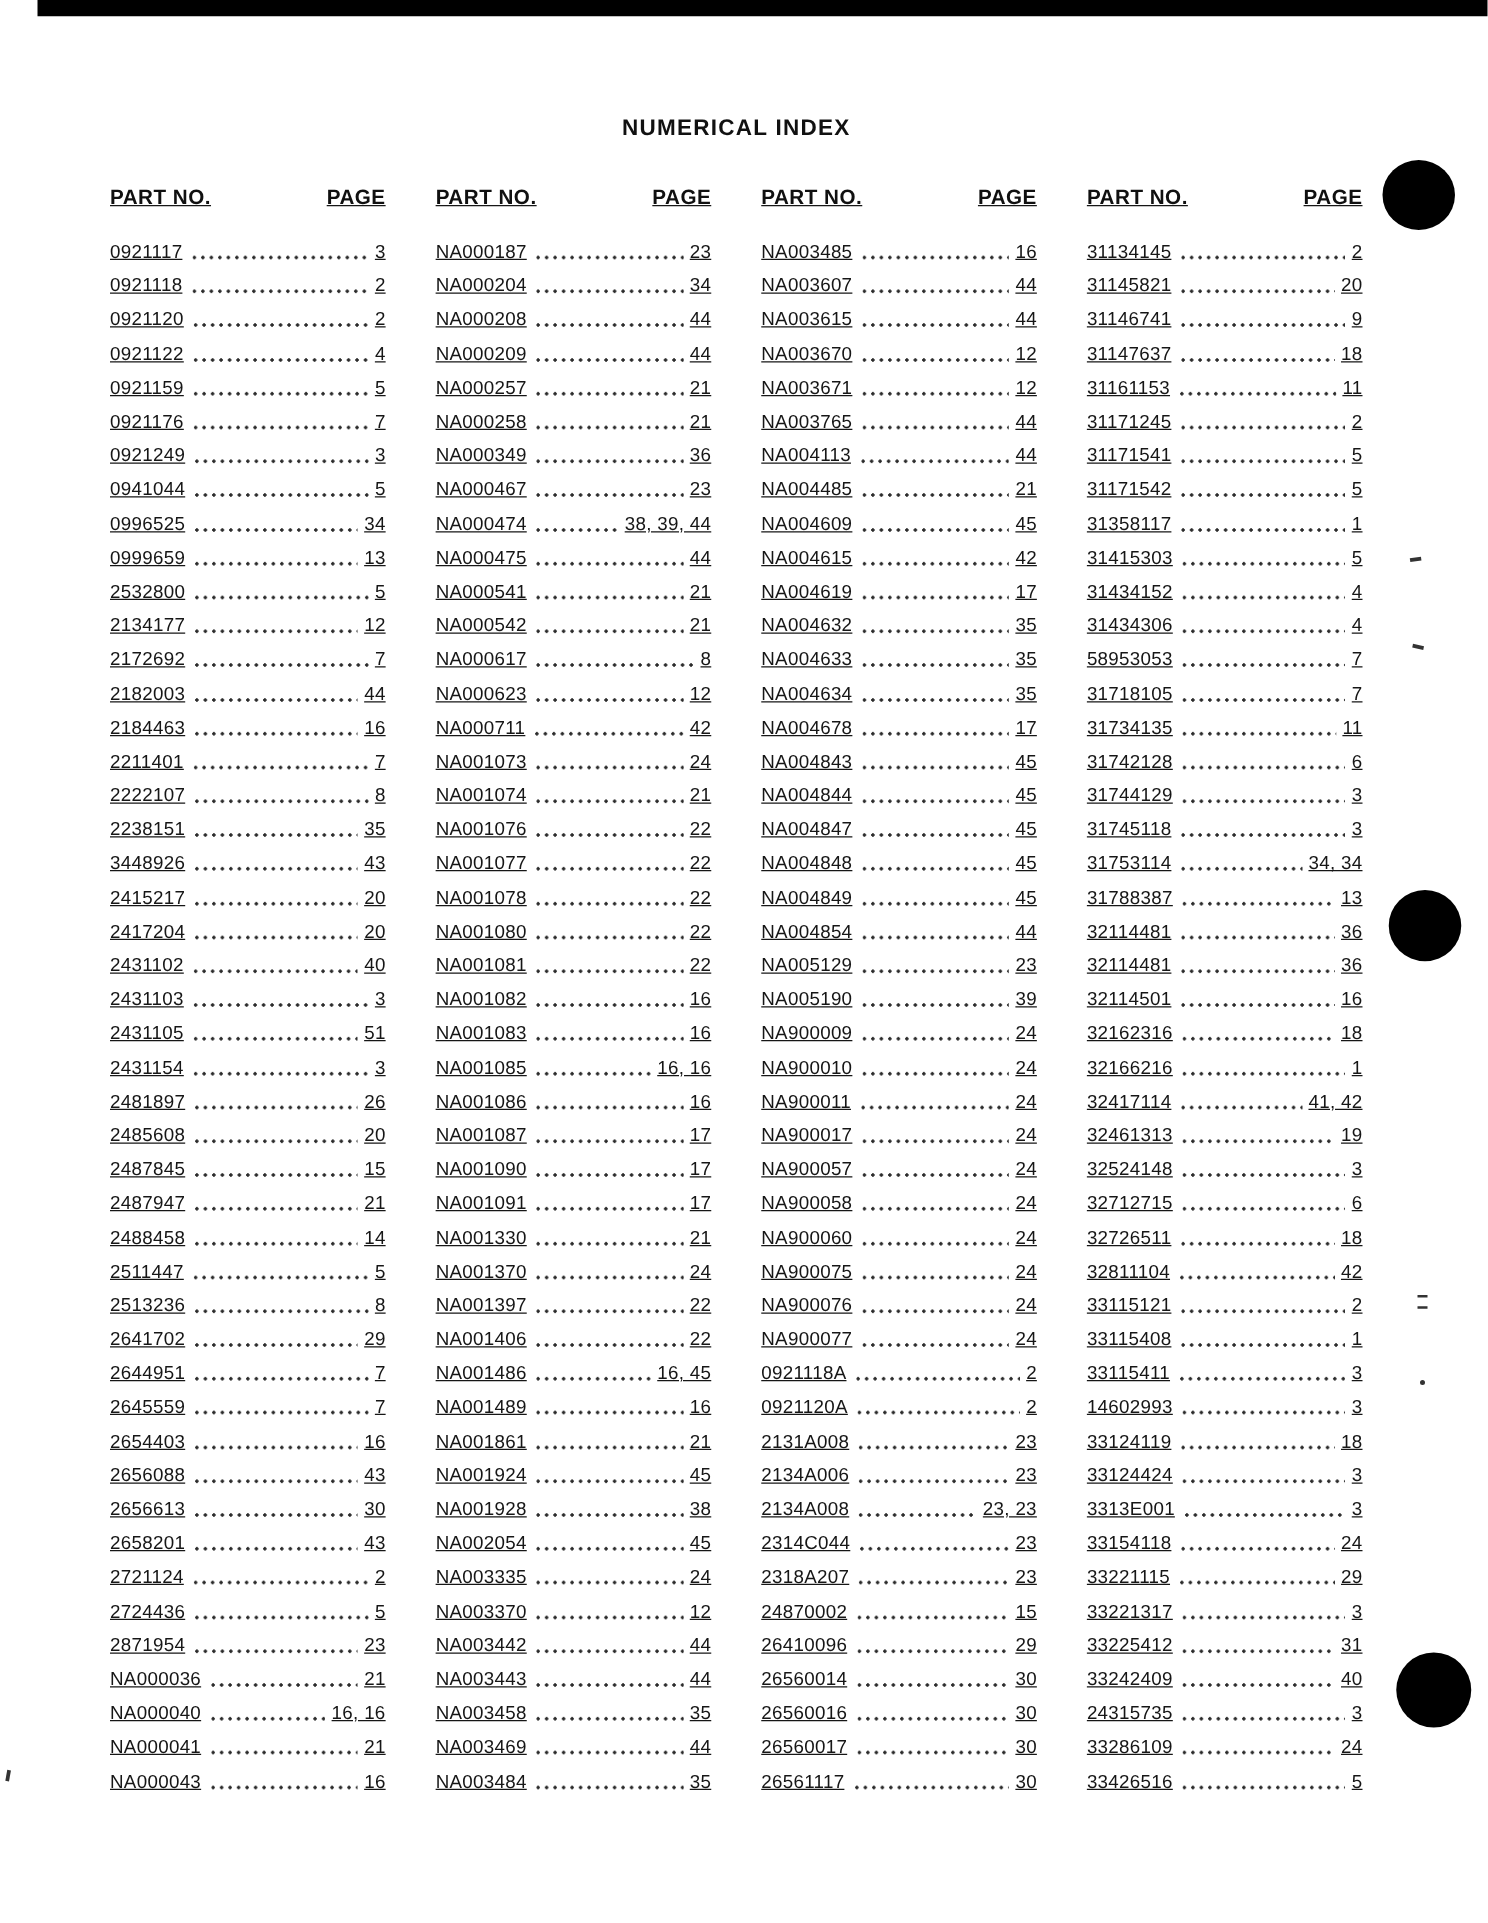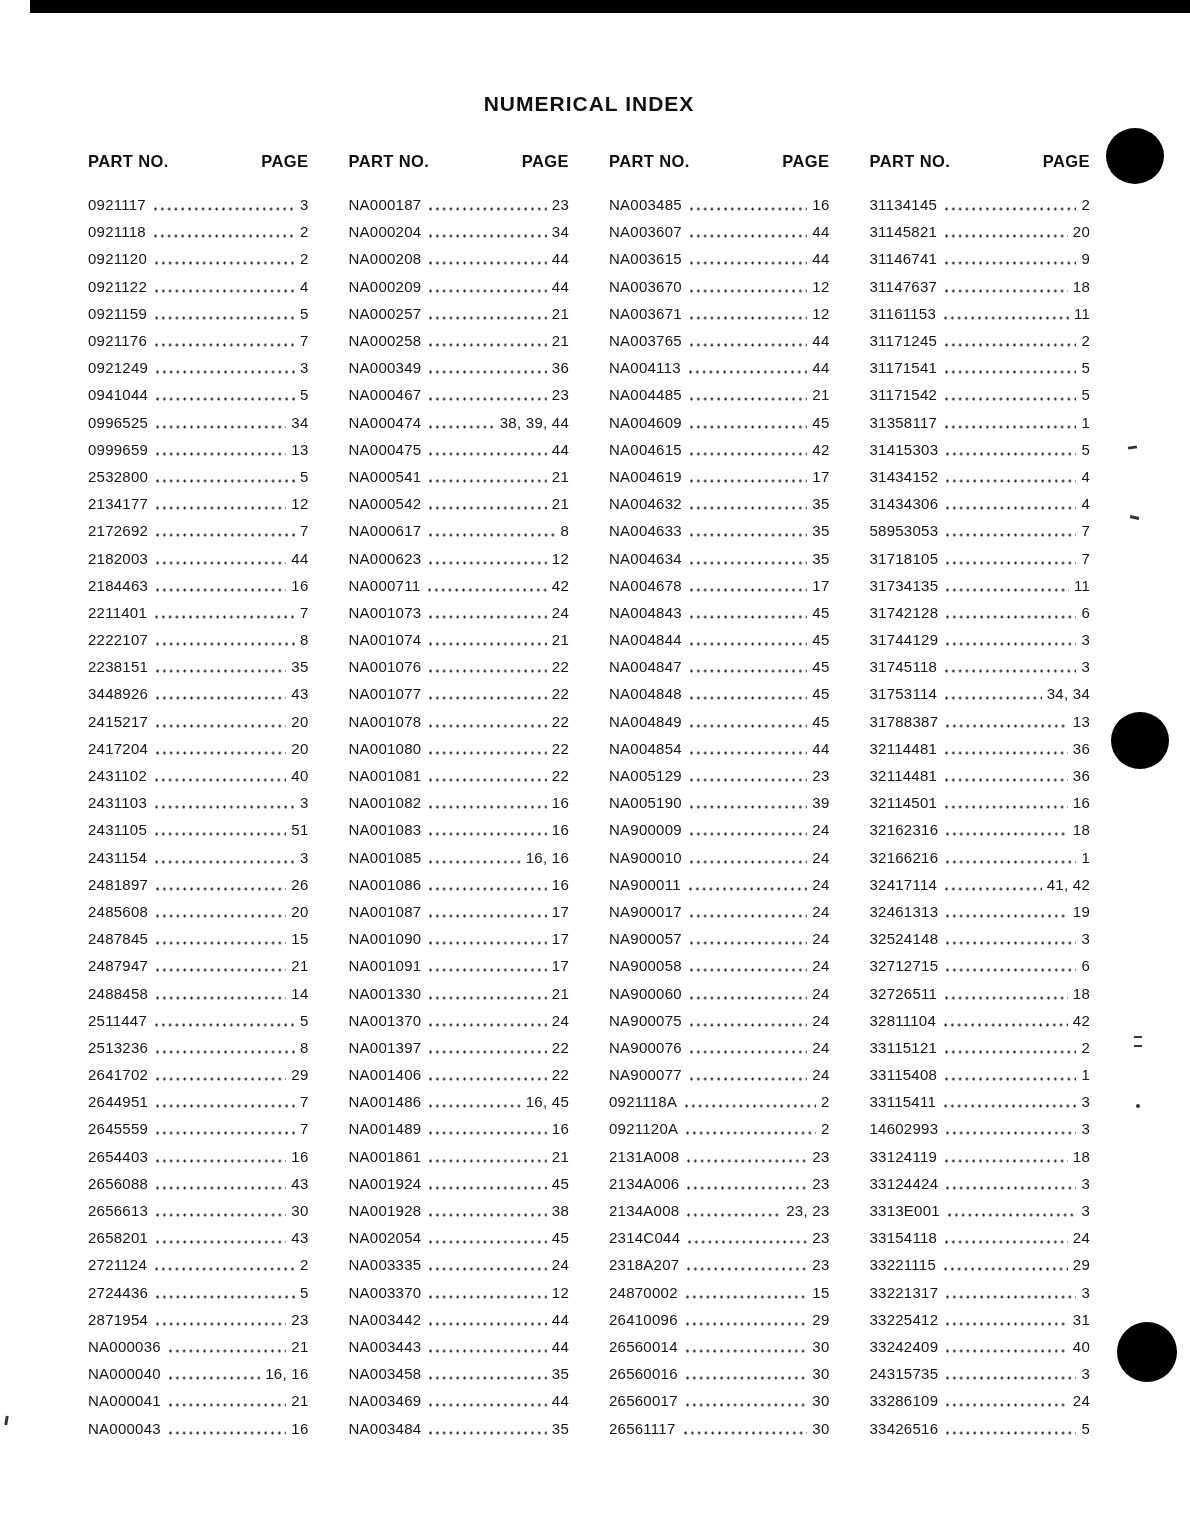--- a/index.html
+++ b/index.html
@@ -43,30 +43,31 @@
 
   .content {
     position: absolute;
     left: 88px;
     right: 100px;
     top: 0;
   }
   .title {
     margin: 92px 0 12px 0;
     text-align: center;
-    font-size: 21px;
+    font-size: 18px;
     font-weight: 700;
     letter-spacing: 1px;
     color: #111;
   }
   .col-grid {
     display: grid;
     grid-template-columns: repeat(4, 1fr);
     column-gap: 40px;
     margin-top: 36px;
+    text-decoration: underline;
   }
   .col-head {
     display: flex;
     justify-content: space-between;
     align-items: baseline;
     font-weight: 700;
     font-size: 16.5px;
     letter-spacing: 0.4px;
     color: #101010;
     margin-bottom: 20px;

